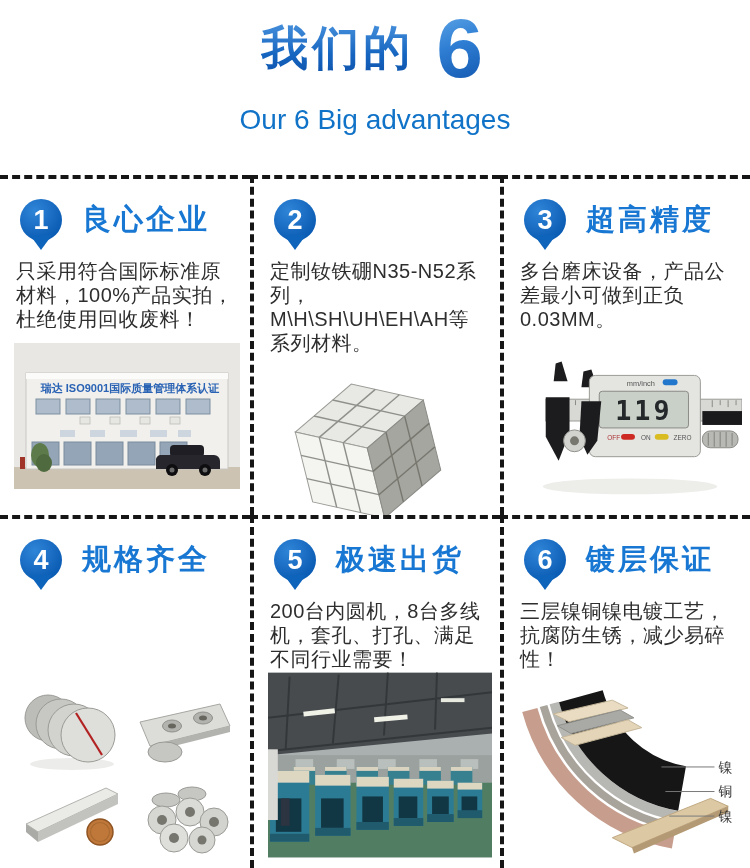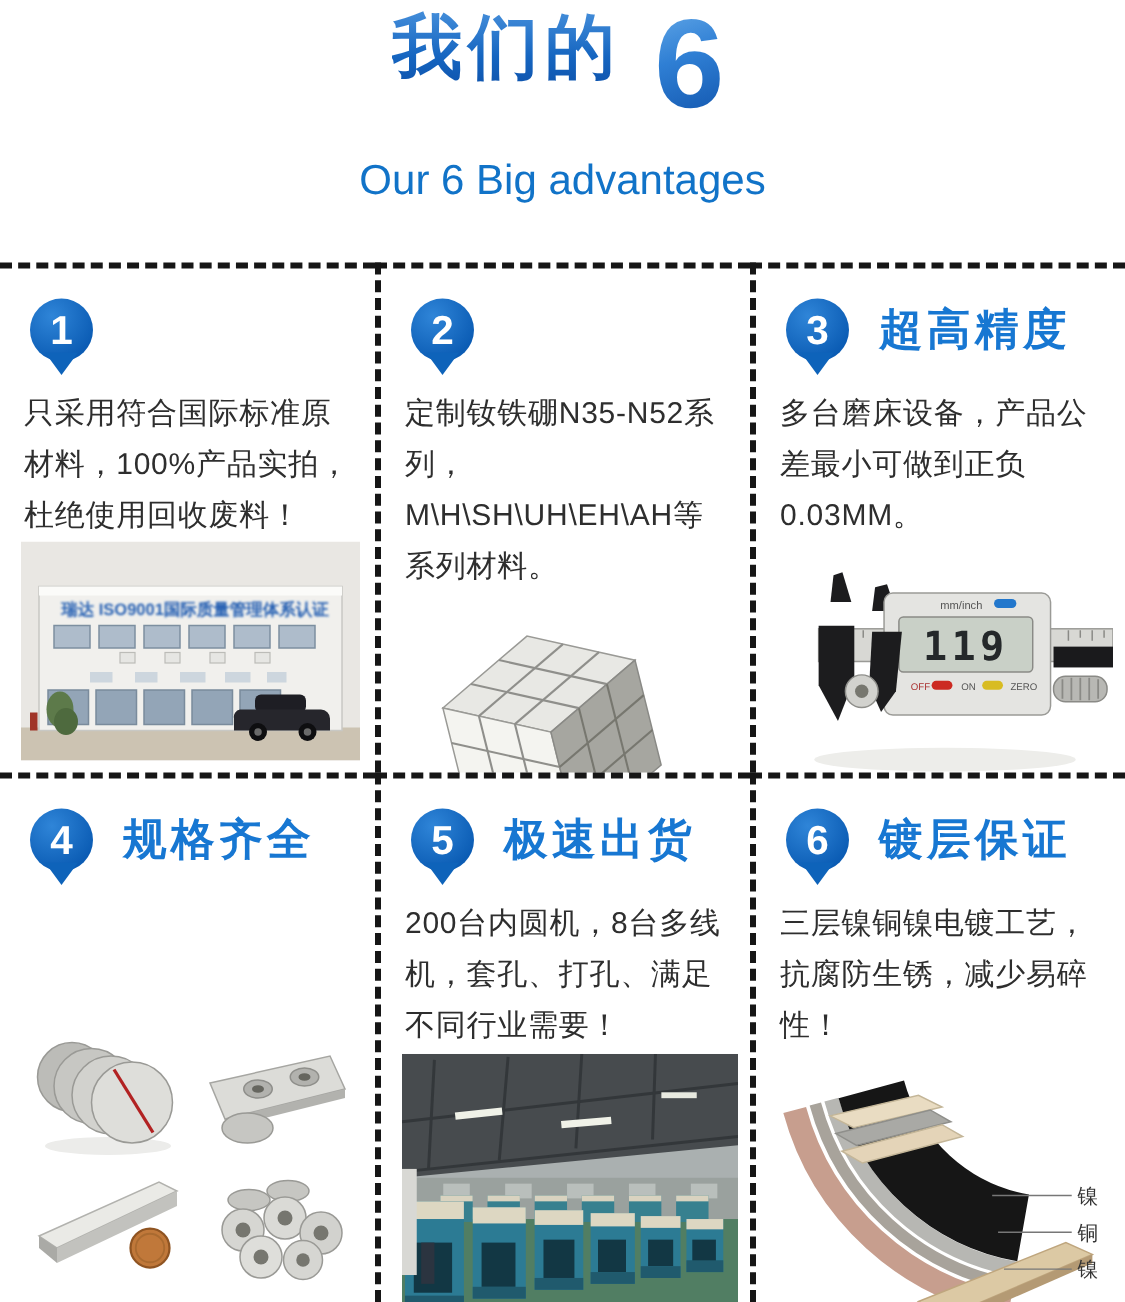--- a/index.html
+++ b/index.html
@@ -5,21 +5,21 @@
   * { box-sizing: border-box; margin: 0; padding: 0; }
   html,body { background:#ffffff; }
   body {
     width: 750px; height: 868px; overflow: hidden;
     font-family: "Liberation Sans", "DejaVu Sans", sans-serif;
     color:#303030;
   }
   
   .header { height: 175px; text-align: center; }
   .title-row {
-    display: flex; align-items: flex-start; justify-content: center;
+    display: flex; align-items: center; justify-content: center;
     gap: 16px; height: 96px;
   }
   .title-cn {
     font-size: 47px; font-weight: bold; letter-spacing: 4px;
     background: linear-gradient(180deg, #4f97e0 0%, #1565c0 60%, #0d4fa8 100%);
     -webkit-background-clip: text; background-clip: text; color: transparent;
   }
   .title-num {
     font-size: 84px; font-weight: bold; line-height: 84px;
     background: linear-gradient(160deg, #6db0ec 0%, #2f7fd4 45%, #0d4fa8 100%);
@@ -47,21 +47,21 @@
     display: flex; align-items: center; justify-content: center;
   }
   .pin::after {
     content:""; position:absolute; top: 36px; left: 50%;
     transform: translateX(-50%);
     border: 11px solid transparent; border-top: 15px solid #0e63ba; border-bottom: 0;
   }
   .pin-num { color:#fff; font-size: 27px; font-weight: bold; }
   .cell-title { font-size: 29px; font-weight: bold; color: #1777d2; letter-spacing: 3px; }
   .cell-desc {
-    margin: 14px 4px 0 2px; font-size: 20px; line-height: 34px;
+    margin: 14px 4px 0 2px; font-size: 20px; line-height: 24px;
     color: #2e2e2e; letter-spacing: 0.5px;
   }
   .cell-img { margin-top: auto; display: flex; }
   .cell-img svg { display: block; }
   .mb10 { margin-bottom: 10px; } .mb26 { margin-bottom: 26px; }
   .mb6 { margin-bottom: 6px; } .mb14 { margin-bottom: 14px; }
 </style>
 </head>
 <body>
 
@@ -73,20 +73,21 @@
   <div class="subtitle">Our 6 Big advantages</div>
 </div>
 
 <div class="grid">
 
   <section class="cell r1">
     <div class="cell-head">
       <div class="pin">
         <span class="pin-num">1</span>
       </div>
+      <h2 class="cell-title">良心企业</h2>
     </div>
     <p class="cell-desc">只采用符合国际标准原材料，100%产品实拍，杜绝使用回收废料！</p>
     <div class="cell-img mb26">
       <svg width="226" height="146" viewBox="0 0 226 146">
         <defs>
             <filter id="blur1">
               <feGaussianBlur stdDeviation="0.55"></feGaussianBlur>
             </filter>
           </defs>
         <rect width="226" height="146" fill="#e9e7e3"></rect>

